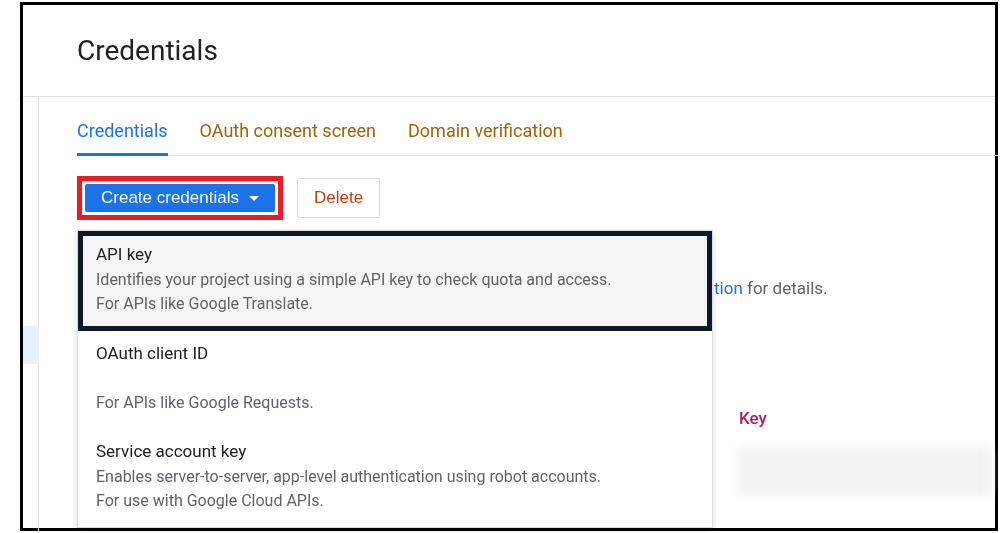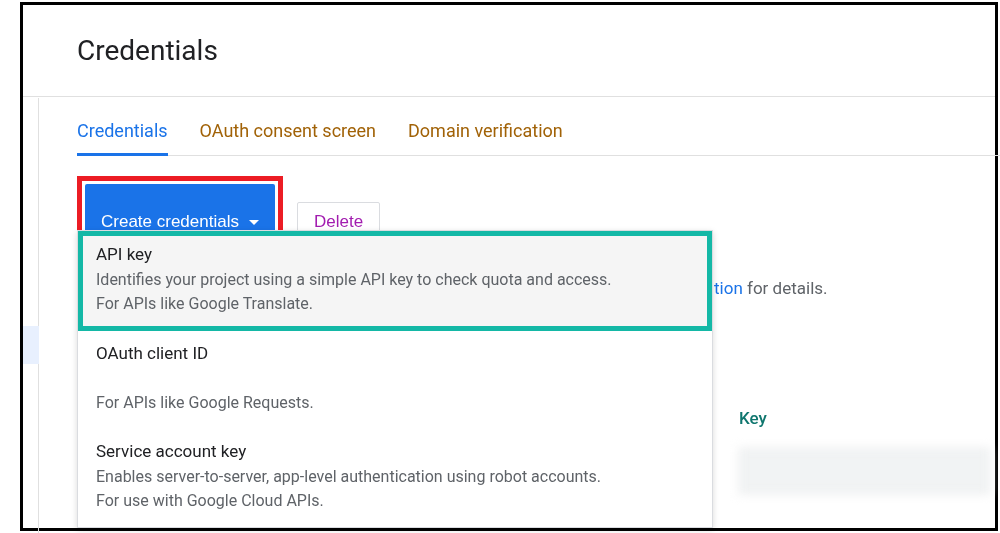--- a/index.html
+++ b/index.html
@@ -103,38 +103,38 @@
     .highlight-button {
       border: 5px solid #ec1c24;
       display: inline-flex;
       align-items: center;
       padding: 3px;
     }
     .create-btn {
       background: #1a73e8;
       color: #fff;
       border: none;
-      padding: 28px 16px;
+      padding: 4px 16px;
       font-size: 17px;
       cursor: pointer;
       display: flex;
       align-items: center;
       gap: 10px;
       border-radius: 2px;
     }
     .create-btn .caret {
       width: 0;
       height: 0;
       border-left: 5px solid transparent;
       border-right: 5px solid transparent;
       border-top: 5px solid #fff;
     }
     .delete-btn {
       background: #fff;
-      color: #a21caf;
+      color: #c2410c;
       border: 1px solid #dadce0;
       padding: 9px 16px;
       font-size: 17px;
       cursor: pointer;
       border-radius: 2px;
     }
     .dropdown {
       position: absolute;
       top: 54px;
       left: 0;
@@ -142,21 +142,21 @@
       background: #fff;
       border: 1px solid #dadce0;
       box-shadow: 0 2px 6px rgba(0,0,0,0.15);
       z-index: 10;
     }
     .dropdown-item {
       padding: 12px 18px 14px 18px;
       cursor: pointer;
     }
     .dropdown-item.highlighted {
-      border: 5px solid #14b8a6;
+      border: 5px solid #0f172a;
       background: #f5f5f5;
       padding: 8px 13px 10px 13px;
     }
     .dropdown-item-title {
       font-size: 17px;
       color: #202124;
       margin-bottom: 4px;
     }
     .dropdown-item-desc {
       font-size: 16px;
@@ -172,21 +172,21 @@
       color: #5f6368;
     }
     .background-link {
       color: #1a73e8;
     }
     .key-header {
       position: absolute;
       top: 310px;
       left: 700px;
       font-size: 17px;
-      color: #0f766e;
+      color: #be185d;
       font-weight: 500;
     }
     .blurred-box {
       position: absolute;
       top: 350px;
       left: 700px;
       right: 5px;
       height: 46px;
       background: #f1f3f4;
       filter: blur(5px);

